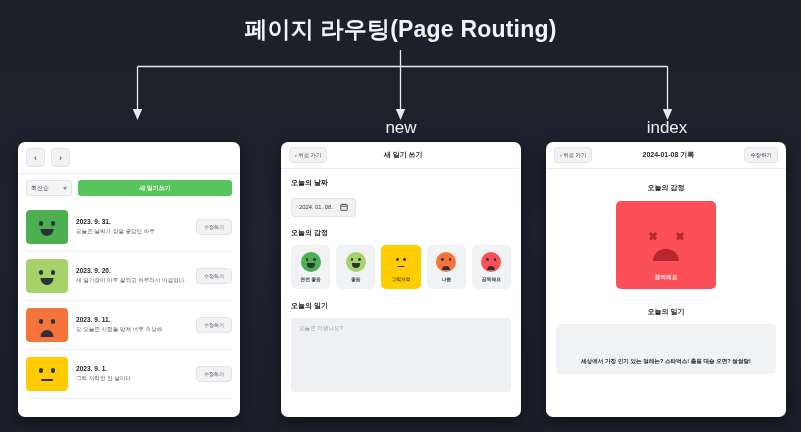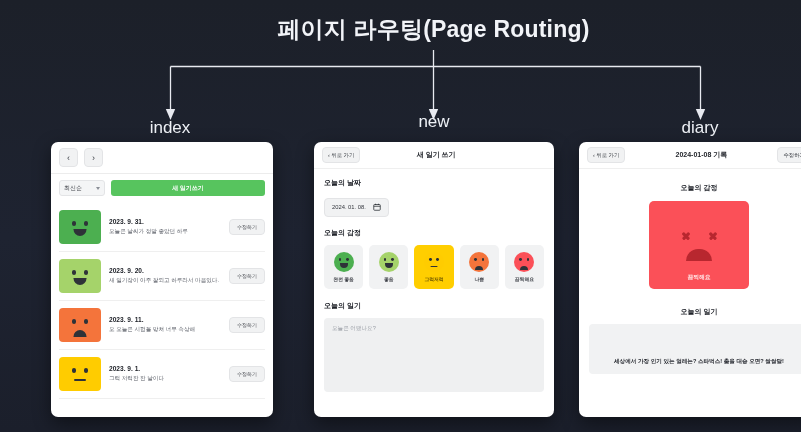--- a/index.html
+++ b/index.html
@@ -3,35 +3,35 @@
 <meta charset="utf-8">
 <style>
   html,body{margin:0;padding:0;}
   body{
     width:801px;height:432px;overflow:hidden;
     background:#1e2230;
     font-family:"Liberation Sans","DejaVu Sans",sans-serif;
     position:relative;
   }
   .bg-grad{position:absolute;inset:0;background:linear-gradient(180deg,#1c2029 0%,#1e2331 55%,#1b1f2b 100%);}
-  .stage{position:absolute;inset:0;margin-left:33px;}
+  .stage{position:absolute;inset:0;}
 
   
   .title{
     position:absolute;top:14px;left:0;width:801px;text-align:center;
     color:#f2f4f8;font-size:23px;font-weight:bold;letter-spacing:.2px;
   }
 
   
   .conn{position:absolute;left:0;top:50px;width:801px;height:70px;}
 
   
   .plabel{position:absolute;color:#eef1f6;font-size:17px;text-align:center;width:160px;}
   .plabel.l1{left:57px;top:118px;}
-  .plabel.l2{left:321px;top:112px;}
+  .plabel.l2{left:321px;top:118px;}
   .plabel.l3{left:587px;top:118px;}
 
   
   .phone{
     position:absolute;background:#ffffff;border-radius:7px;
     box-shadow:0 6px 18px rgba(0,0,0,.45);overflow:hidden;
   }
   .p1{left:18px;top:142px;width:222px;height:275px;}
   .p2{left:281px;top:142px;width:240px;height:275px;}
   .p3{left:546px;top:142px;width:240px;height:275px;}
@@ -145,23 +145,22 @@
       <path d="M400.5 0 L400.5 65"></path>
       <path d="M137.5 16.5 L137.5 65"></path>
       <path d="M667.5 16.5 L667.5 65"></path>
       <path d="M137.5 16.5 L667.5 16.5"></path>
     </g>
     <polygon points="137.5,70 132.8,59 142.2,59" fill="#e8eaf0"></polygon>
     <polygon points="400.5,70 395.8,59 405.2,59" fill="#e8eaf0"></polygon>
     <polygon points="667.5,70 662.8,59 672.2,59" fill="#e8eaf0"></polygon>
   </svg>
 
-  <div class="plabel l1">index</div>
   <div class="plabel l2">new</div>
-  <div class="plabel l3">diary</div>
+  <div class="plabel l3">index</div>
 
   <div class="phone p1">
     <div class="p1-head">
       <div class="sbtn p1-nav">‹</div>
       <div class="sbtn p1-nav">›</div>
     </div>
     <div class="row-sep"></div>
     <div class="p1-ctrl">
       <div class="p1-sel">
         <span>최신순</span>

